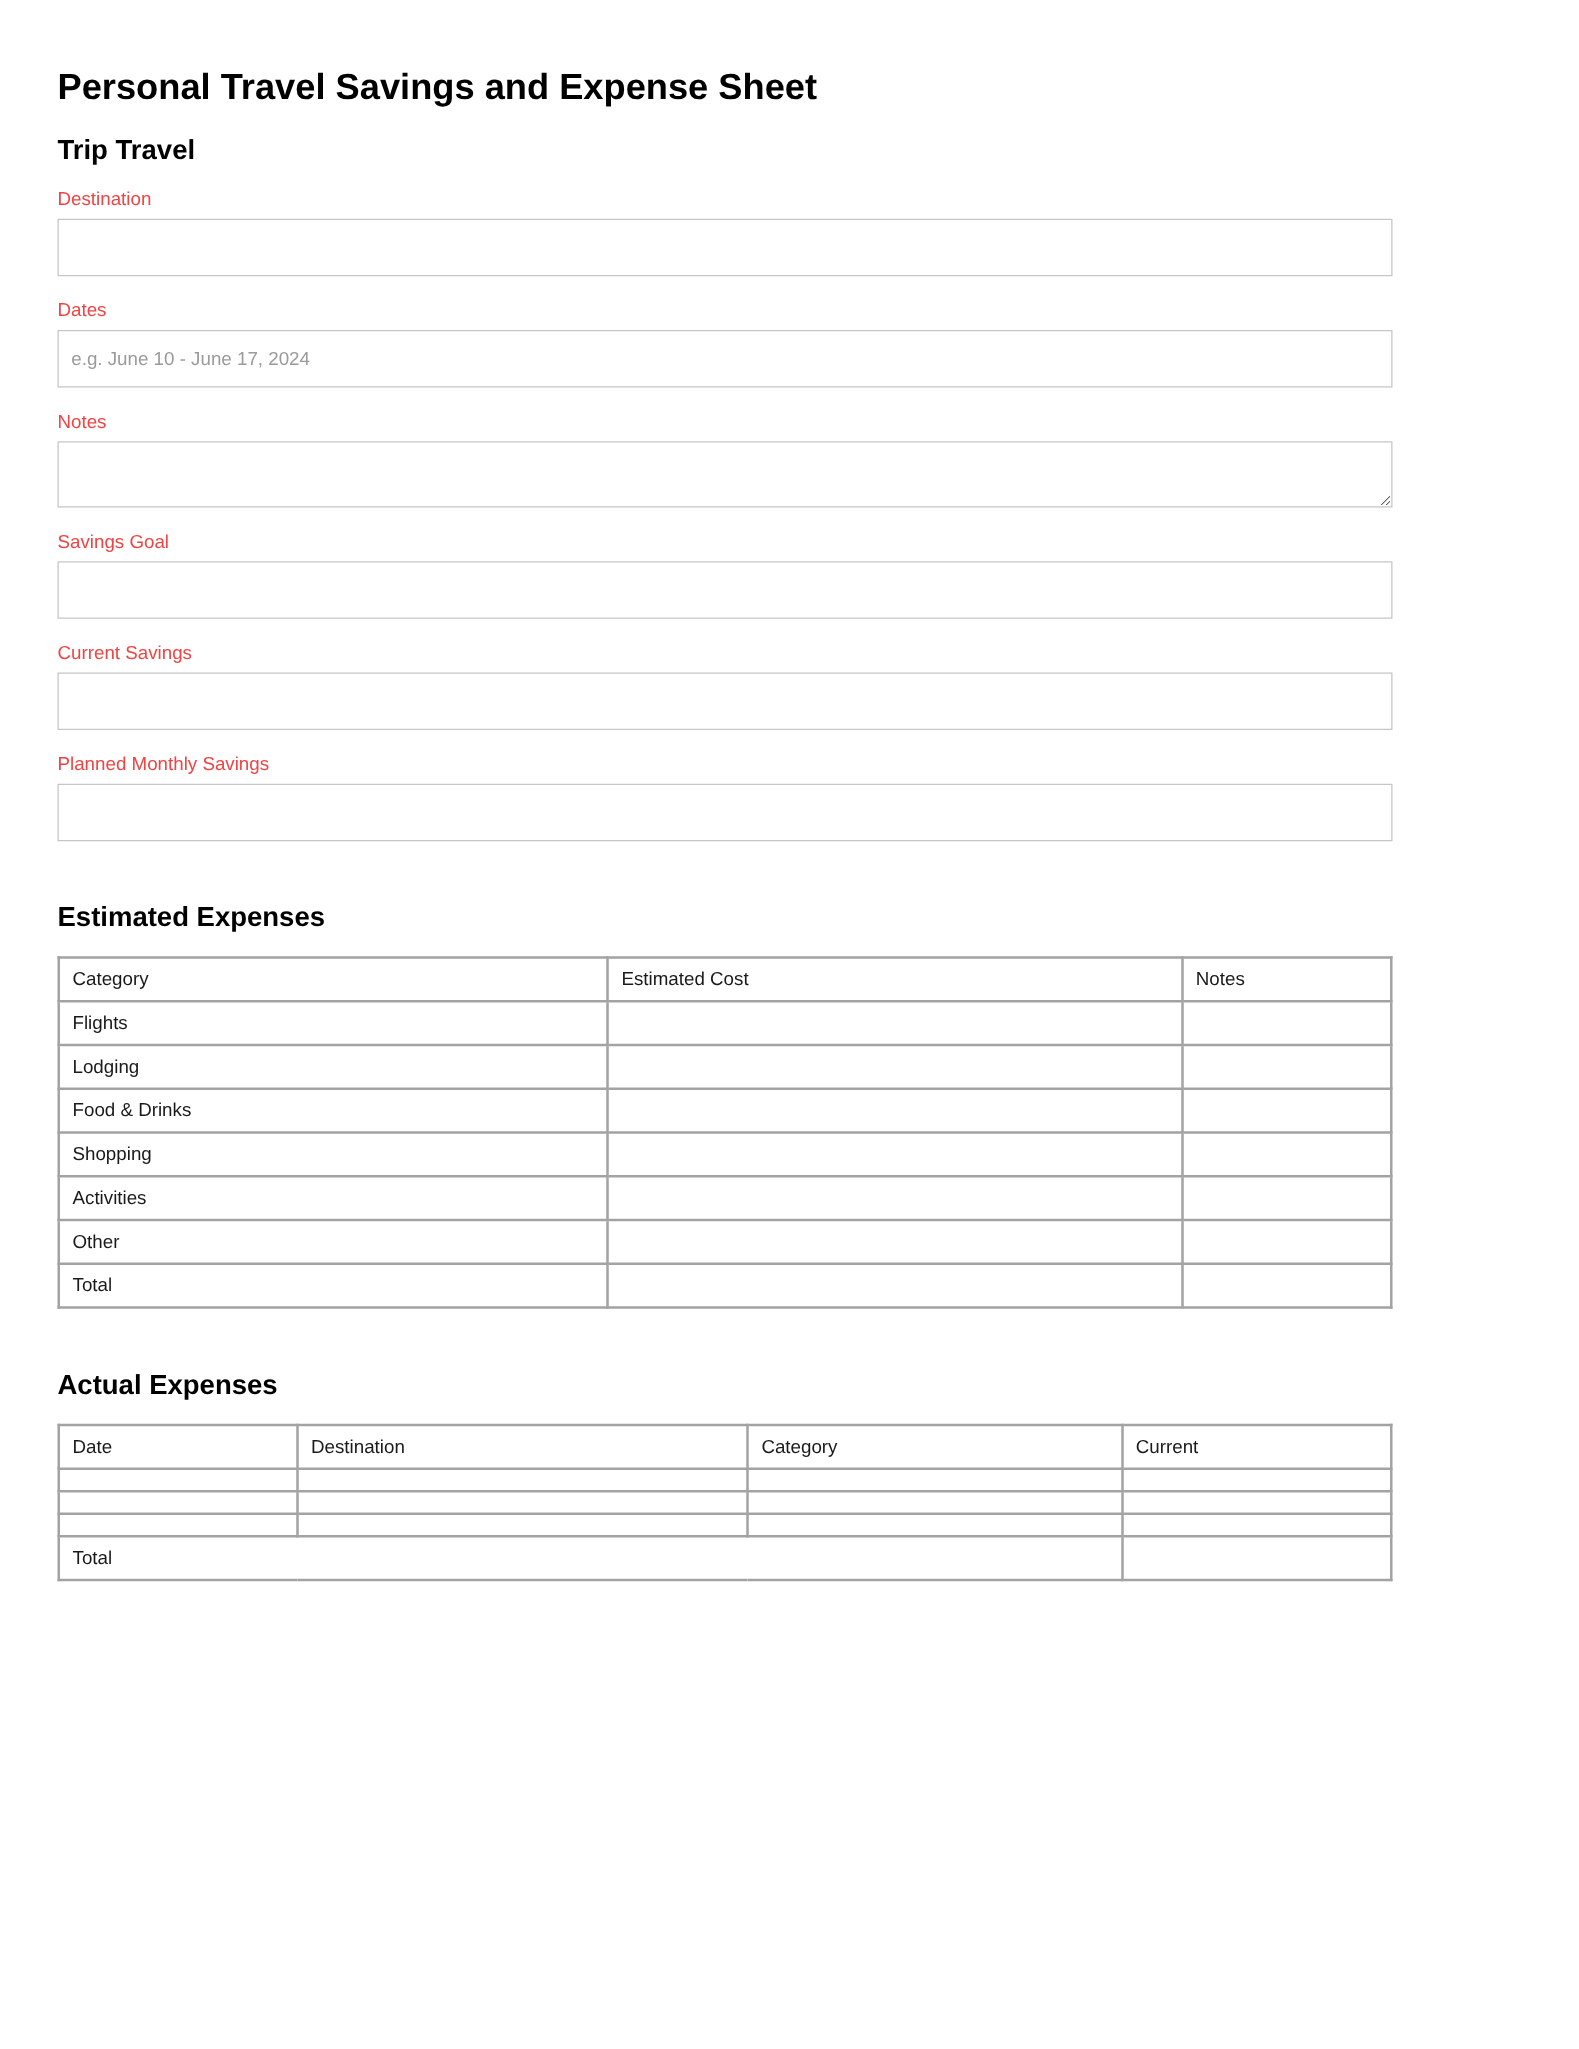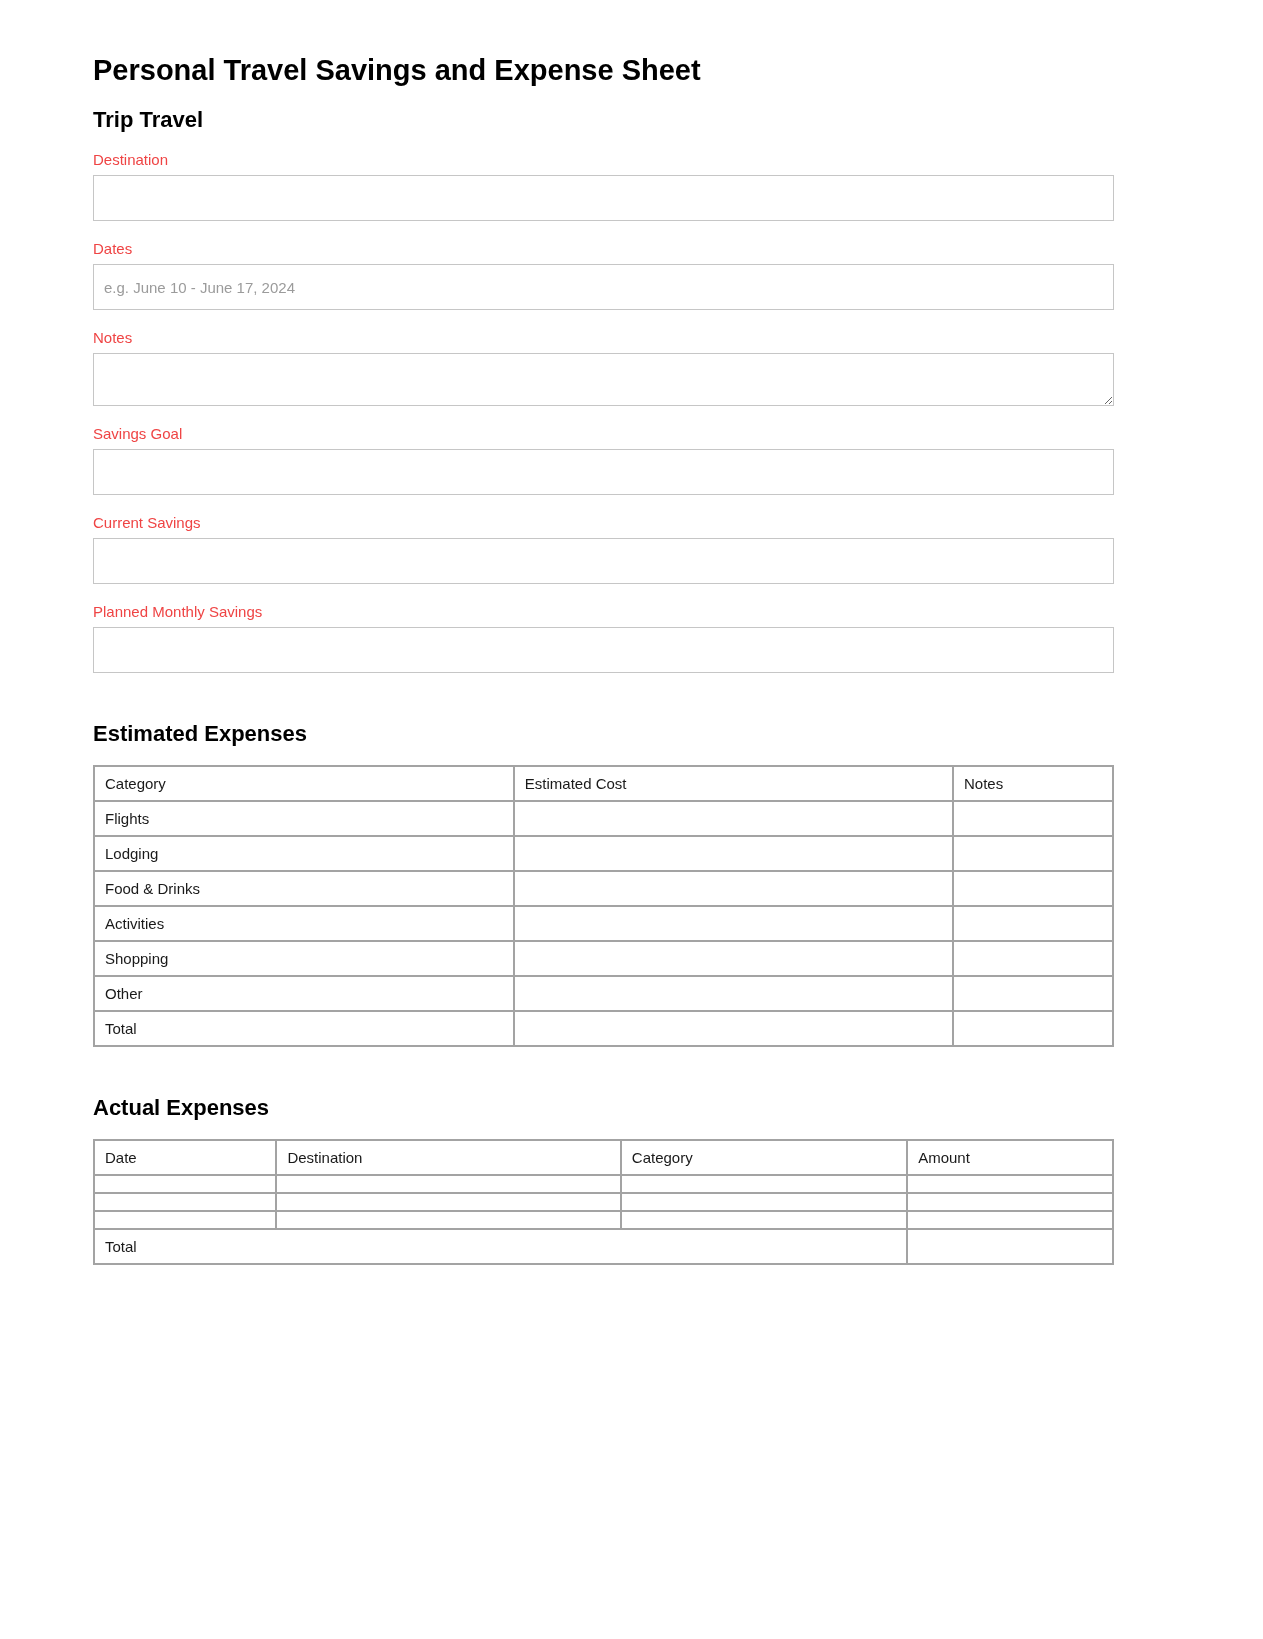--- a/index.html
+++ b/index.html
@@ -7,21 +7,21 @@
     margin: 0;
     padding: 0;
     background: #ffffff;
     font-family: "Liberation Sans", sans-serif;
     color: #111111;
   }
   .page {
     width: 1263px;
     min-height: 1639px;
     background: #ffffff;
-    padding: 54px 149px 200px 93px;
+    padding: 54px 149px 200px 46px;
   }
   h1.page-title {
     font-size: 29px;
     font-weight: bold;
     color: #000000;
     margin: 0 0 16px 0;
     letter-spacing: 0;
   }
   h2.section-heading {
     font-size: 22px;
@@ -163,26 +163,26 @@
         <td>Lodging</td>
         <td></td>
         <td></td>
       </tr>
       <tr>
         <td>Food &amp; Drinks</td>
         <td></td>
         <td></td>
       </tr>
       <tr>
+        <td>Shopping</td>
+        <td></td>
+        <td></td>
+      </tr>
+      <tr>
         <td>Activities</td>
-        <td></td>
-        <td></td>
-      </tr>
-      <tr>
-        <td>Shopping</td>
         <td></td>
         <td></td>
       </tr>
       <tr>
         <td>Other</td>
         <td></td>
         <td></td>
       </tr>
       <tr>
         <td class="bold-cell">Total</td>
@@ -199,21 +199,21 @@
       <col class="act-col-date">
         <col class="act-col-desc">
         <col class="act-col-cat">
         <col class="act-col-amount">
     </colgroup>
     <thead>
       <tr>
         <th>Date</th>
         <th>Destination</th>
         <th>Category</th>
-        <th>Amount</th>
+        <th>Current</th>
       </tr>
     </thead>
     <tbody>
       <tr class="spacer-row">
         <td></td>
         <td></td>
         <td></td>
         <td></td>
       </tr>
       <tr class="spacer-row">

